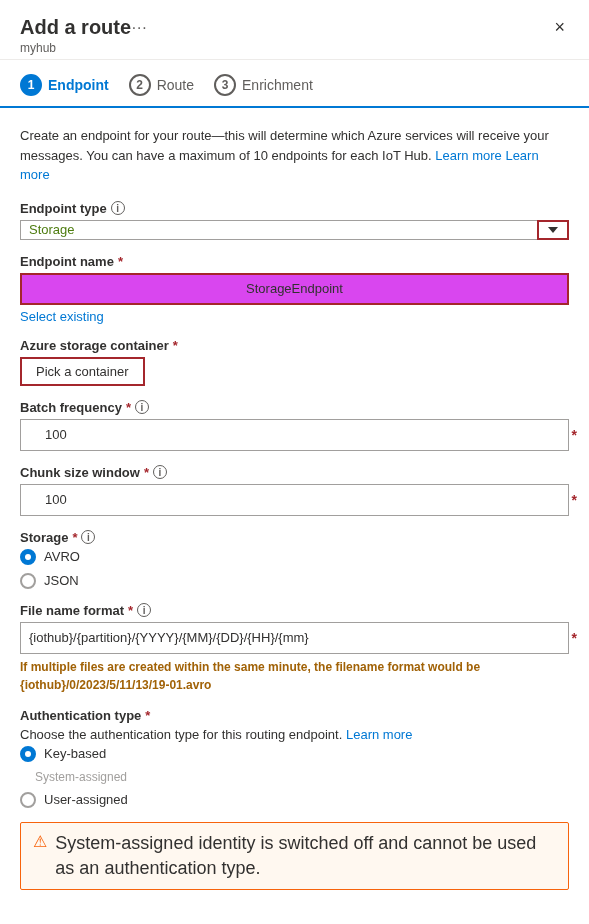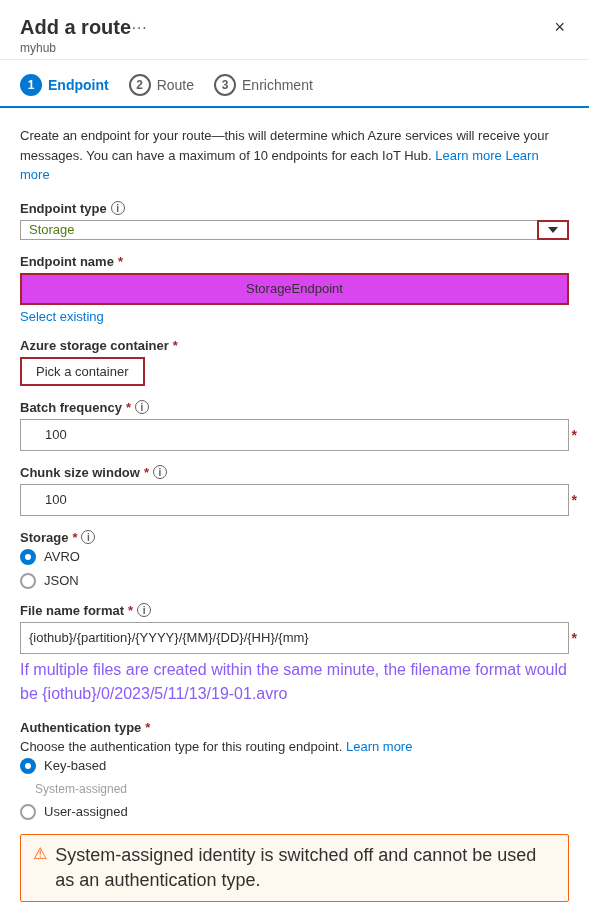--- a/index.html
+++ b/index.html
@@ -260,24 +260,25 @@
       width: 100%;
       height: 32px;
       border: 1px solid #a19f9d;
       padding: 0 8px;
       font-size: 13px;
       color: #323130;
       background: #fff;
       outline: none;
     }
     .hint-text {
-      font-size: 16px;
-      color: #8b5cf6;
+      font-size: 12px;
+      color: #a16207;
       line-height: 1.5;
       margin-top: 4px;
+      font-weight: bold;
     }
     .auth-description {
       font-size: 13px;
       color: #323130;
     }
     .greyed-label {
       font-size: 12px;
       color: #a19f9d;
       margin-left: 15px;
     }

